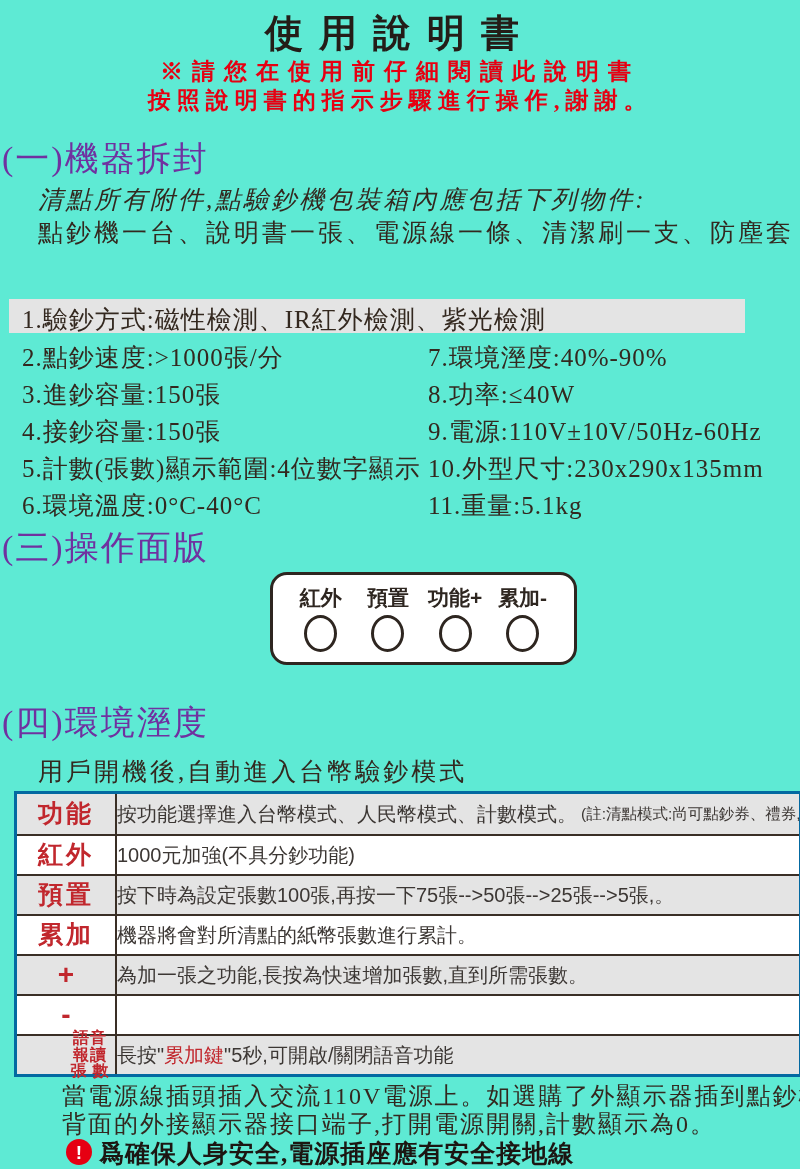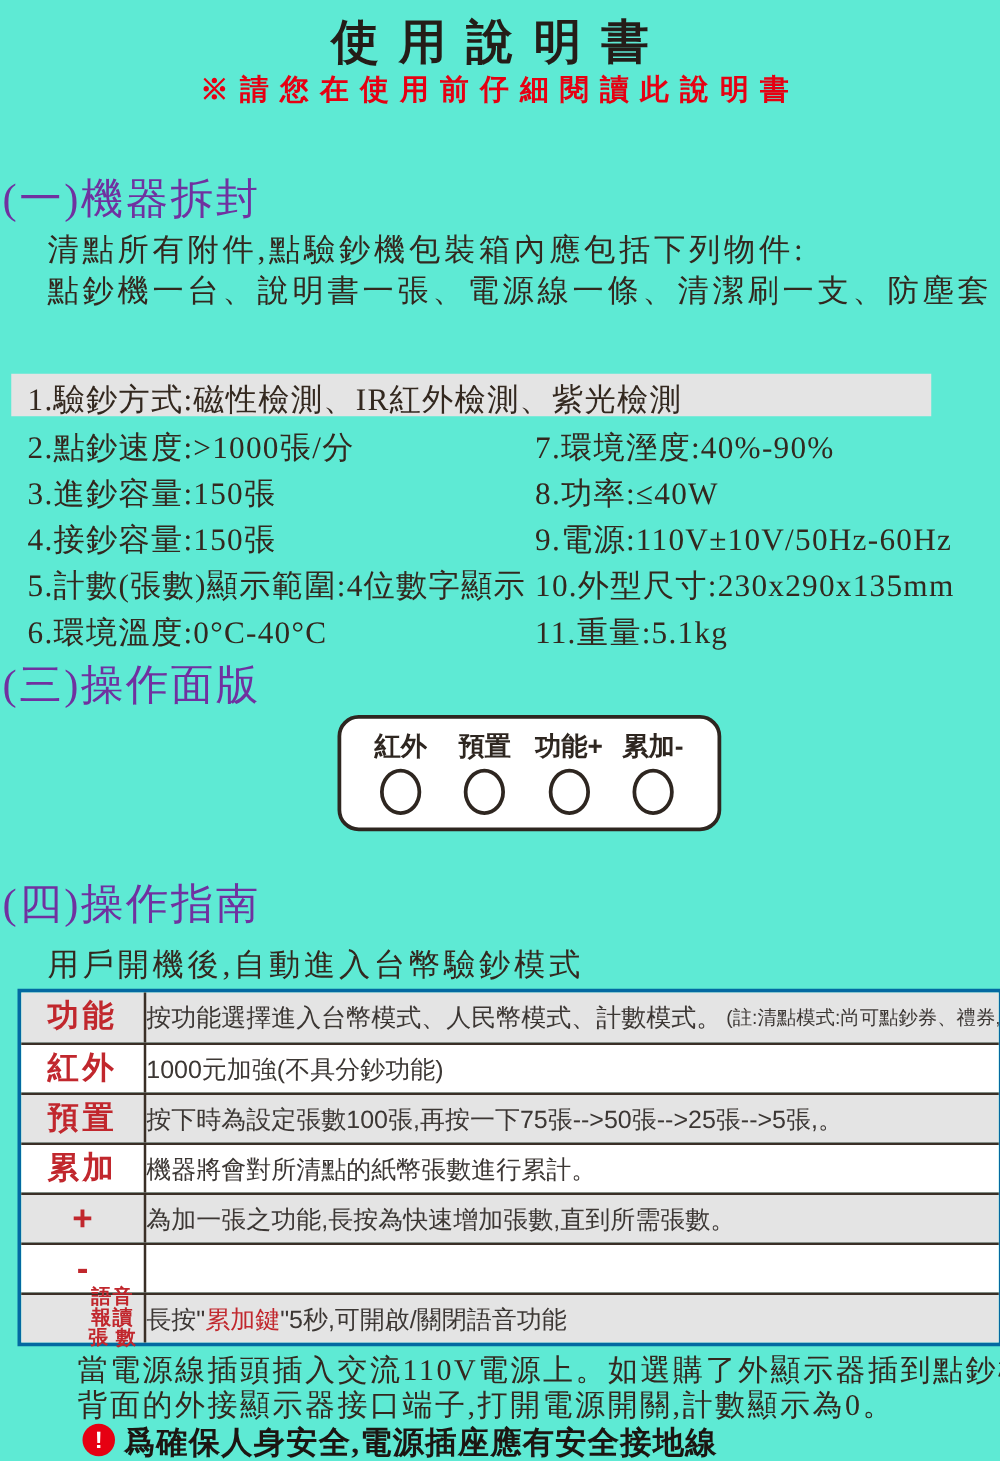--- a/index.html
+++ b/index.html
@@ -45,21 +45,21 @@
   .h-2 { top: 266px; }
   .h-3 { top: 525px; }
   .h-4 { top: 700px; }
 
   .body-line {
     font-size: 25px;
     letter-spacing: 3px;
     white-space: nowrap;
     color: #33281f;
   }
-  .s1-line1 { top: 183px; left: 38px; }
+  .s1-line1 { top: 183px; left: 38px; font-style: italic; }
   .s1-line2 { top: 216px; left: 38px; }
 
   .spec-band {
     top: 299px; left: 9px;
     width: 736px; height: 34px;
     background: #e4e4e4;
   }
   .spec-item {
     font-size: 25px;
     letter-spacing: 1px;
@@ -184,20 +184,21 @@
     color: #1c1612;
   }
 </style>
 </head>
 <body>
 
 <div class="page">
 
   <div class="abs doc-title">使用說明書</div>
   <div class="abs notice notice-1">※請您在使用前仔細閱讀此說明書</div>
+  <div class="abs notice notice-2">按照說明書的指示步驟進行操作,謝謝。</div>
 
   <div class="abs sec-heading h-1">(一)機器拆封</div>
   <div class="abs body-line s1-line1">清點所有附件,點驗鈔機包裝箱內應包括下列物件:</div>
   <div class="abs body-line s1-line2">點鈔機一台、說明書一張、電源線一條、清潔刷一支、防塵套</div>
 
   <div class="abs spec-band"></div>
   <div class="abs spec-item spec-col-left spec-r0">1.驗鈔方式:磁性檢測、IR紅外檢測、紫光檢測</div>
   <div class="abs spec-item spec-col-left spec-r1">2.點鈔速度:&gt;1000張/分</div>
   <div class="abs spec-item spec-col-left spec-r2">3.進鈔容量:150張</div>
   <div class="abs spec-item spec-col-left spec-r3">4.接鈔容量:150張</div>
@@ -222,21 +223,21 @@
     <div class="panel-col">
       <div class="panel-label">功能+</div>
       <div class="panel-circle"></div>
     </div>
     <div class="panel-col">
       <div class="panel-label">累加-</div>
       <div class="panel-circle"></div>
     </div>
   </div>
 
-  <div class="abs sec-heading h-4">(四)操作指南</div>
+  <div class="abs sec-heading h-4">(四)環境溼度</div>
   <div class="abs body-line s4-intro">用戶開機後,自動進入台幣驗鈔模式</div>
 
   <div class="abs op-table">
     <div class="op-row gray">
       <div class="op-key">功能</div>
       <div class="op-desc">
         <span>按功能選擇進入台幣模式、人民幣模式、計數模式。</span>
         <span class="op-note">(註:清點模式:尚可點鈔券、禮券,不具鑑偽功能)</span>
       </div>
     </div>

